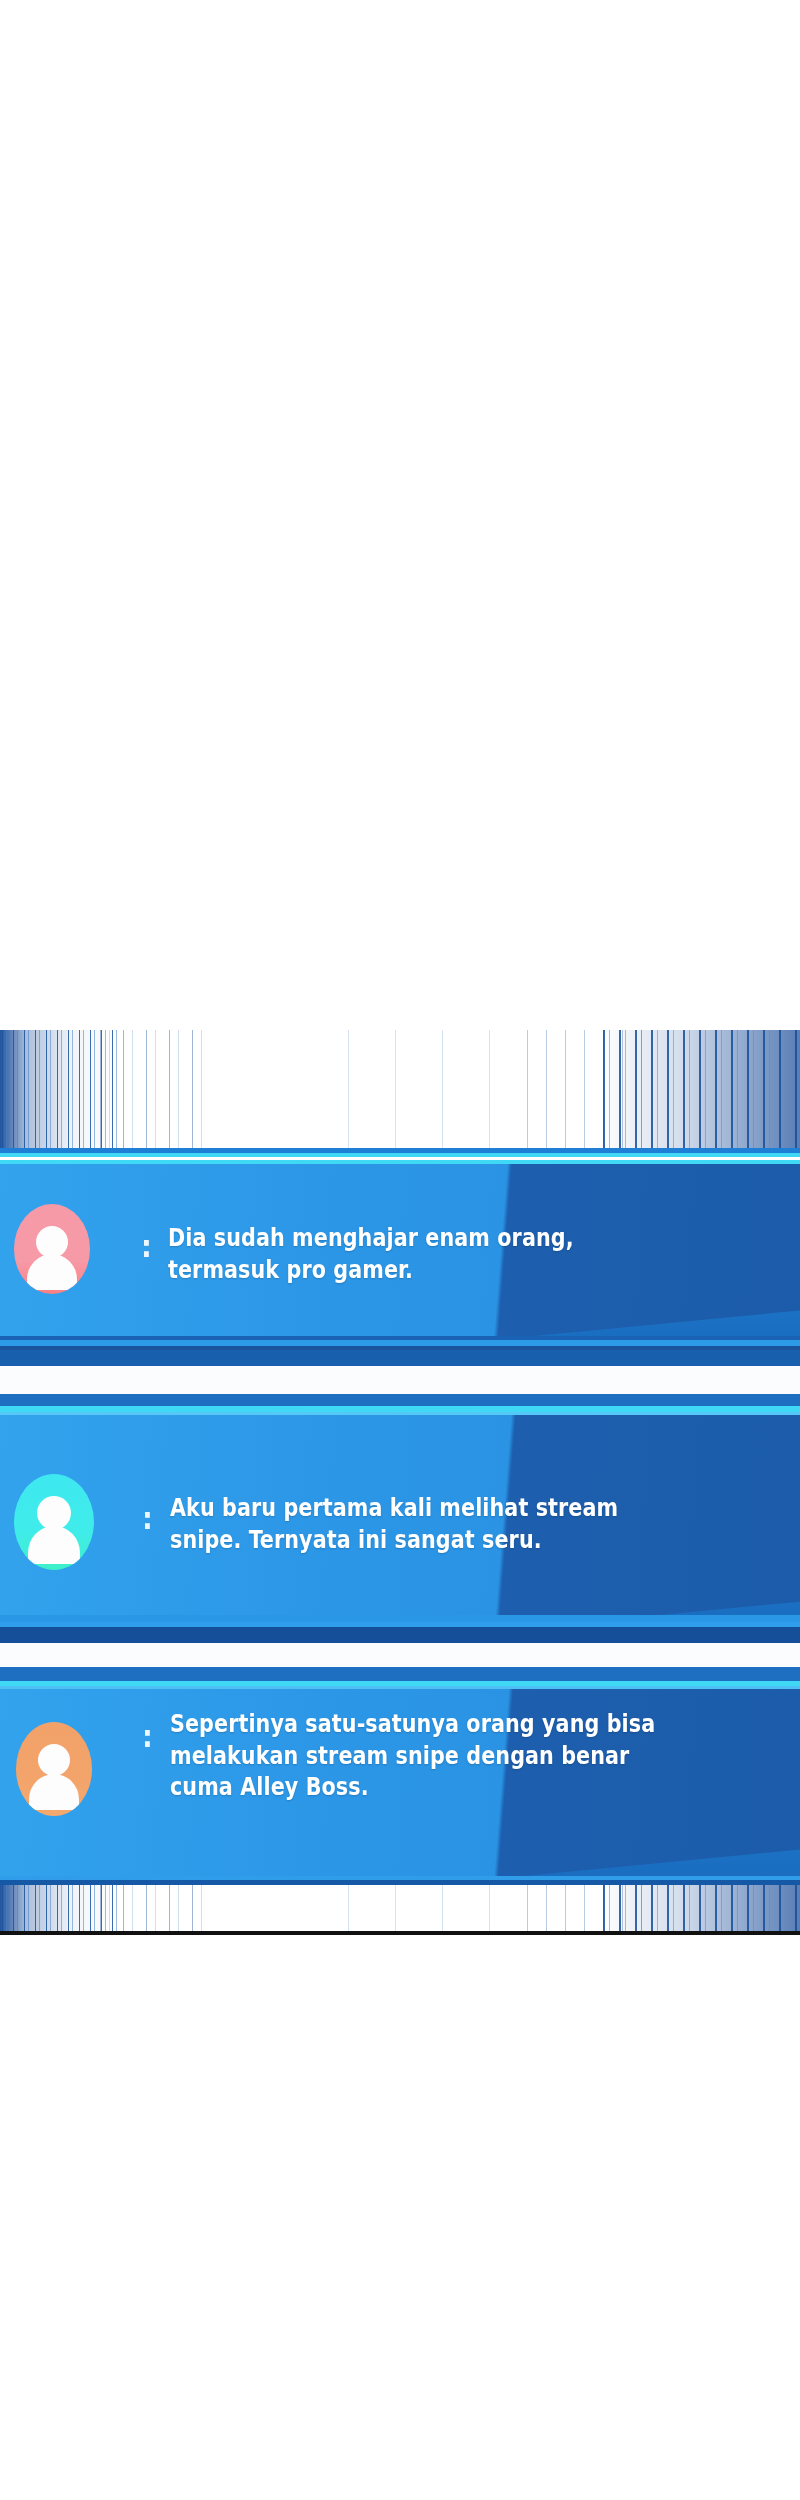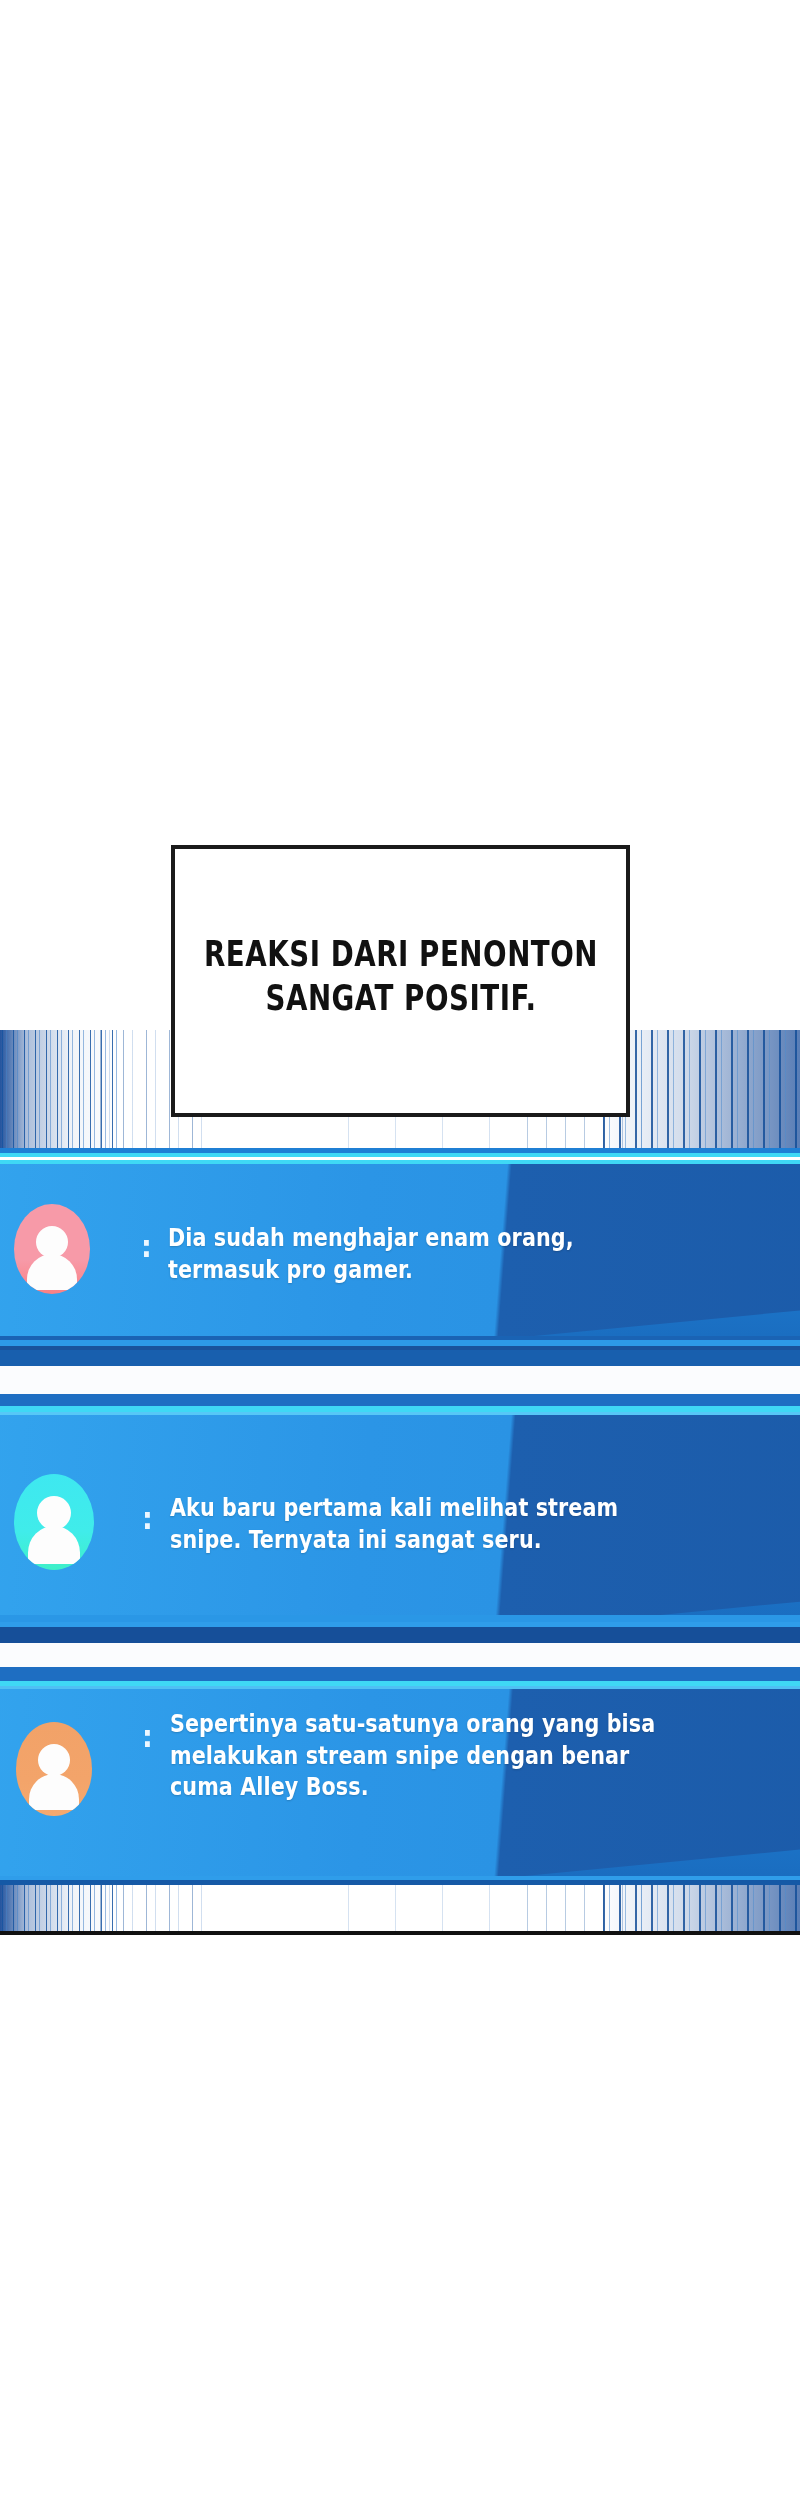--- a/index.html
+++ b/index.html
@@ -308,20 +308,14 @@
       <div class="streaks left-mid"></div>
       <div class="streaks mid-sparse"></div>
       <div class="streaks right-mid"></div>
       <div class="streaks right-dense"></div>
     </div>
 
   </div>
 
   <div class="panel-bottom-rule" style="top:1931px;"></div>
 
-  <div class="narration-box">
-    <div class="narration-text">
-      <span class="nline">REAKSI DARI PENONTON</span>
-      <span class="nline">SANGAT POSITIF.</span>
-    </div>
-  </div>
 
 </div>
 
 </body></html>

